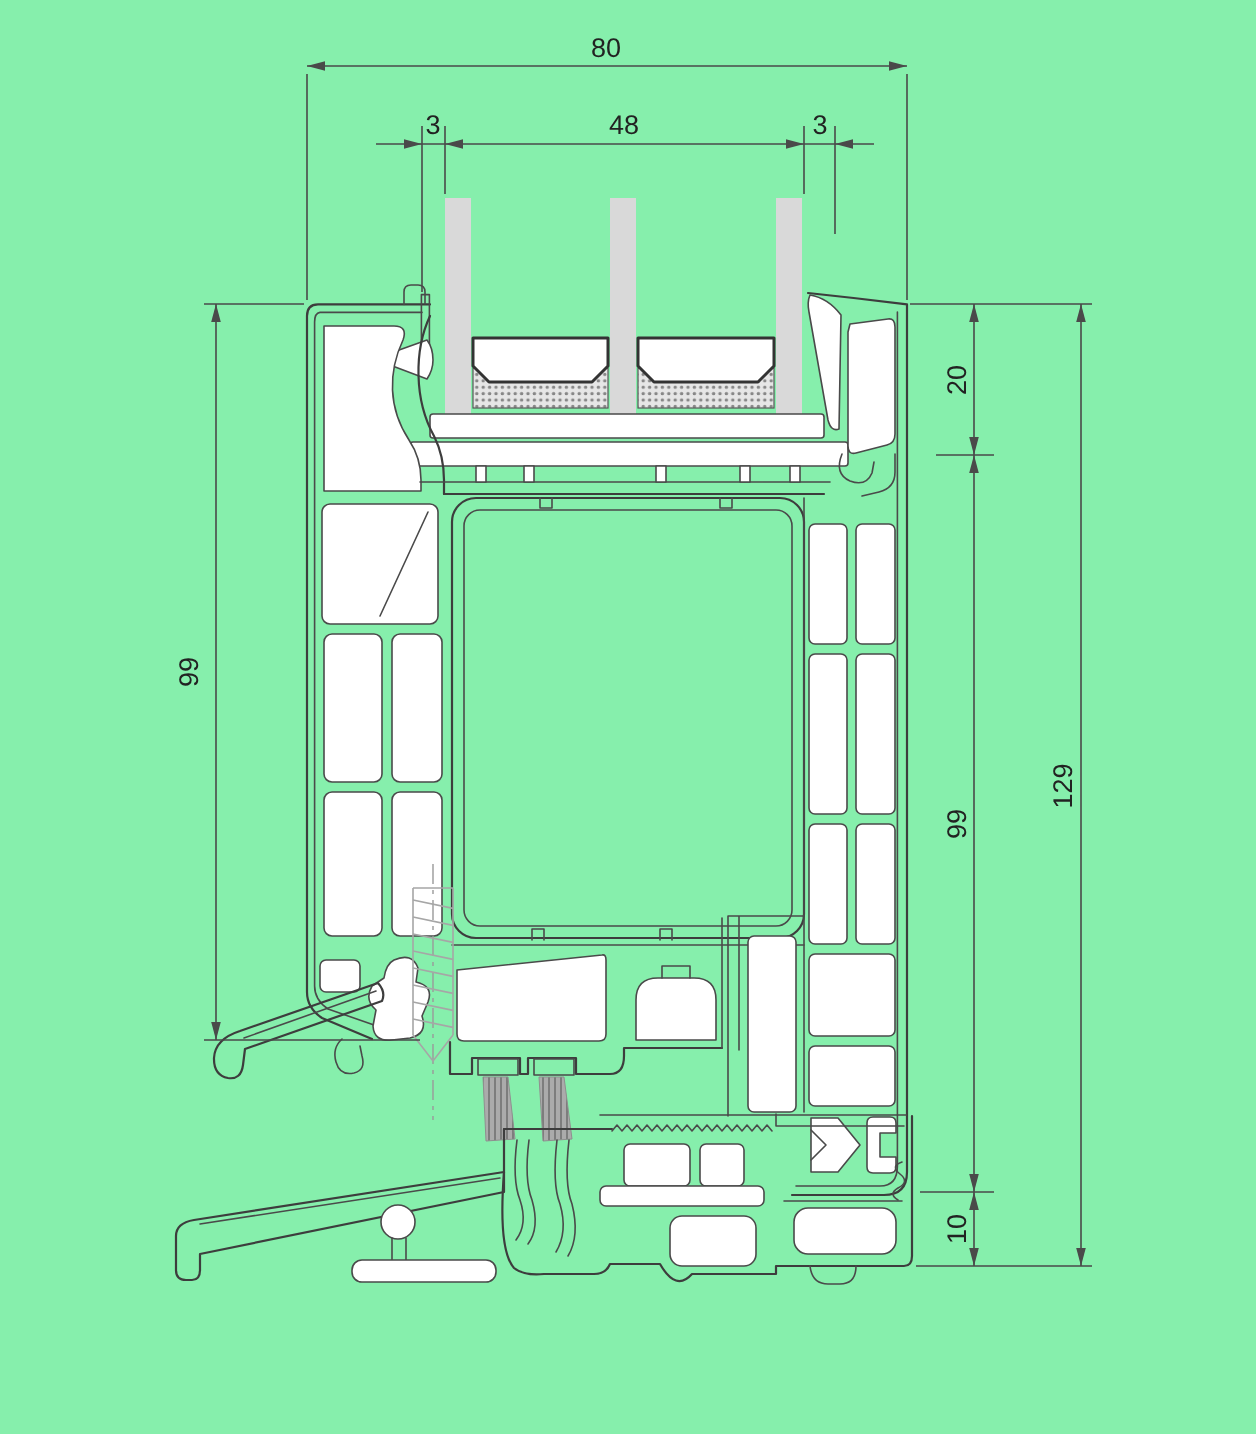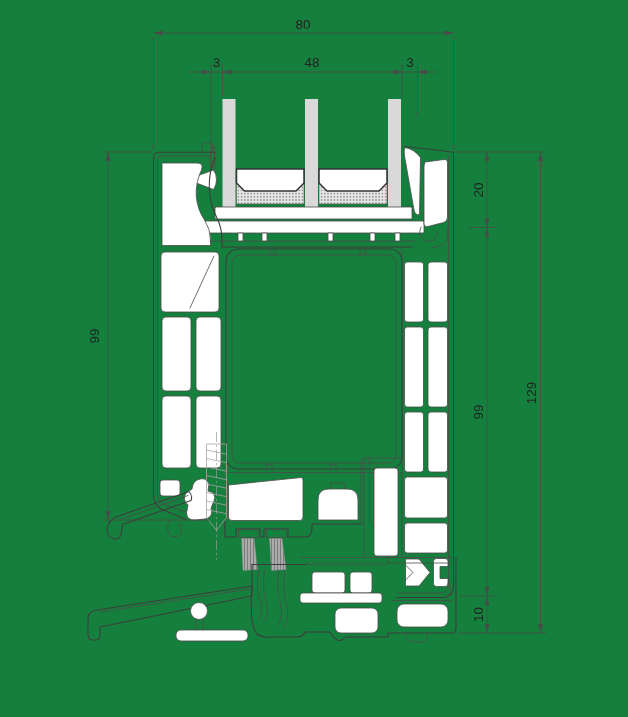--- a/index.html
+++ b/index.html
@@ -1,16 +1,16 @@
 <!DOCTYPE html>
 <html><head>
 <meta charset="utf-8">
 <style>
   html,body{margin:0;padding:0;background:#fff;}
-  #stage{position:relative;width:628px;height:717px;background:#15803d;overflow:hidden;
+  #stage{position:relative;width:628px;height:717px;background:#86efac;overflow:hidden;
          font-family:"Liberation Sans",sans-serif;}
   svg{display:block}
   .prof{fill:none;stroke:#3d3d3d;stroke-width:1.1;stroke-linejoin:round;stroke-linecap:round;}
   .prof2{fill:none;stroke:#4a4a4a;stroke-width:0.8;stroke-linejoin:round;stroke-linecap:round;}
   .cellw{fill:#ffffff;stroke:#4a4a4a;stroke-width:0.8;stroke-linejoin:round;}
   .dim{fill:none;stroke:#4a4a4a;stroke-width:0.8;}
   .arr{fill:#4a4a4a;stroke:none;}
   .dimtxt{font:13.5px "Liberation Sans",sans-serif;fill:#222;}
   .glass{fill:#d9d9d9;stroke:none;}
   .spacer{fill:#ffffff;stroke:#333;stroke-width:1.5;stroke-linejoin:round;}

